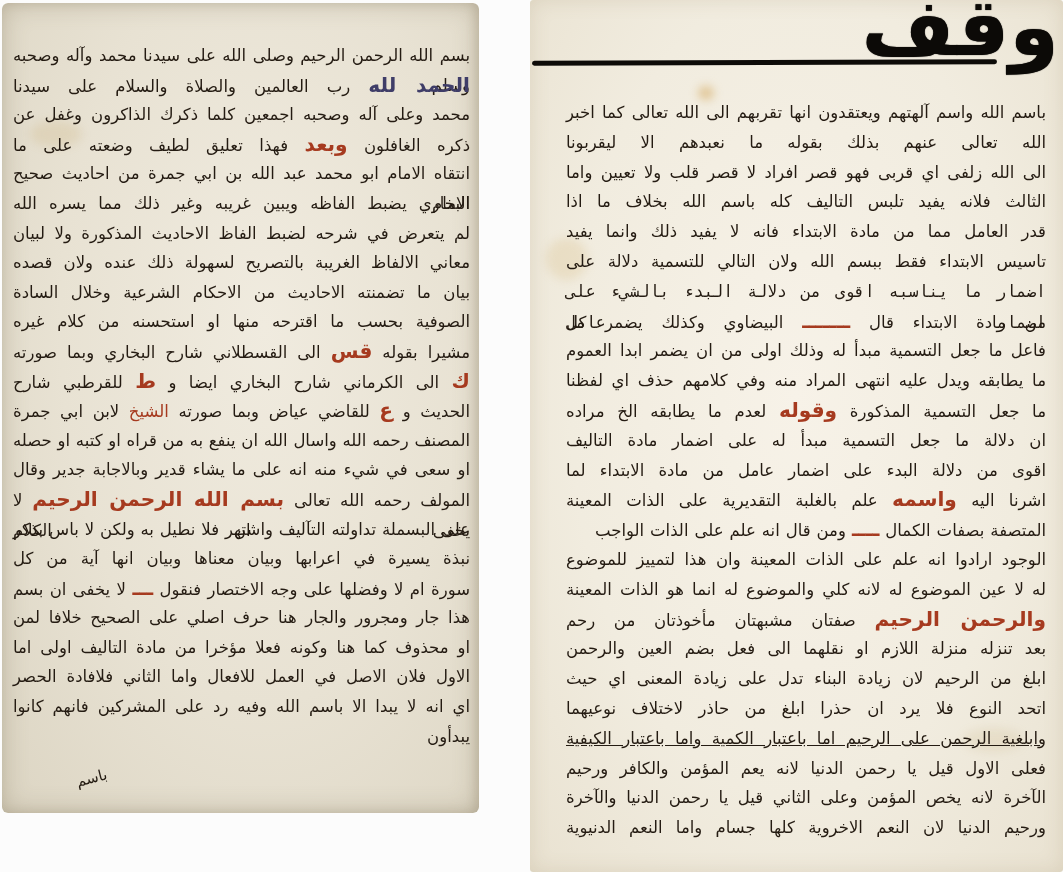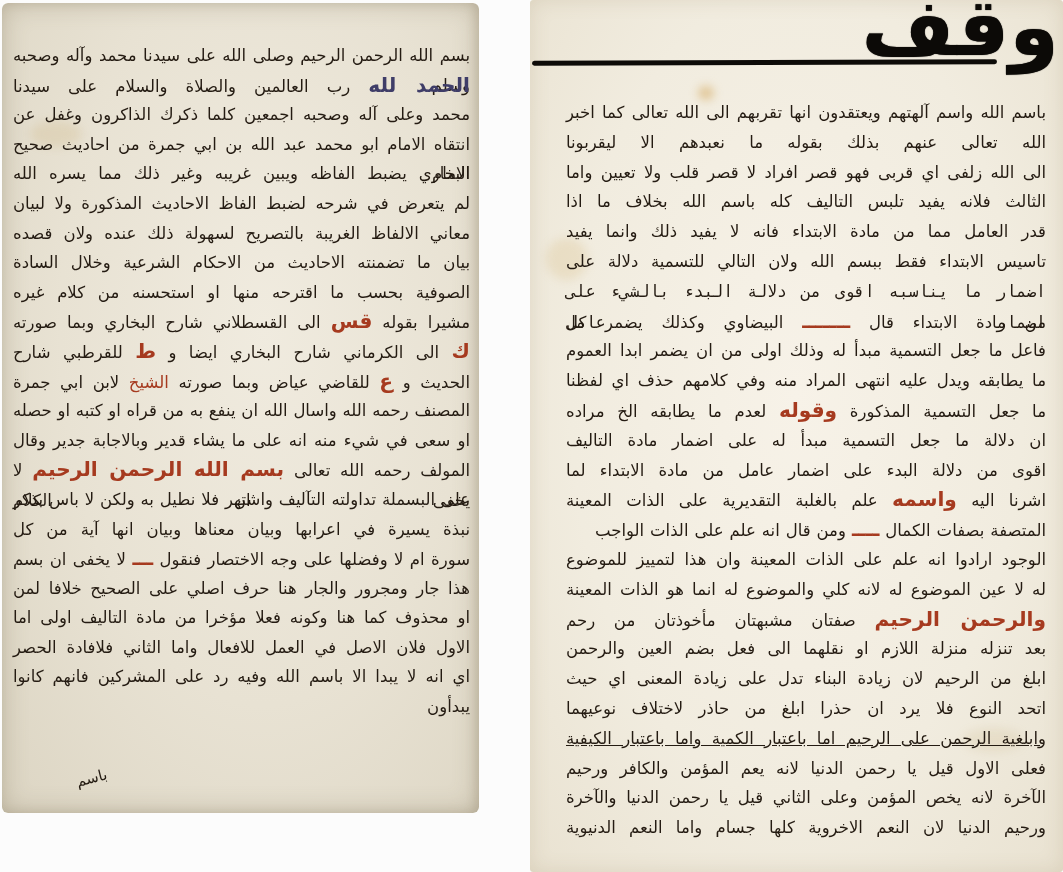--- a/index.html
+++ b/index.html
@@ -55,20 +55,21 @@
 <body>
 
 <div class="canvas">
 
   <div class="page page-left">
     <div class="stain s1"></div>
     <div class="textblock" id="left-lines">
         <div class="line"><span style="color: rgb(36, 27, 18);">بسم الله الرحمن الرحيم وصلى الله على سيدنا محمد وآله وصحبه وسلم</span></div>
         <div class="line"><span class="seg-big" style="color: rgb(63, 61, 104);">الحمد لله</span><span style="color: rgb(36, 27, 18);"> رب العالمين والصلاة والسلام على سيدنا</span></div>
         <div class="line"><span style="color: rgb(36, 27, 18);">محمد وعلى آله وصحبه اجمعين كلما ذكرك الذاكرون وغفل عن</span></div>
+        <div class="line"><span style="color: rgb(36, 27, 18);">ذكره الغافلون </span><span class="seg-big" style="color: rgb(166, 58, 31);">وبعد</span><span style="color: rgb(36, 27, 18);"> فهذا تعليق لطيف وضعته على ما</span></div>
         <div class="line"><span style="color: rgb(36, 27, 18);">انتقاه الامام ابو محمد عبد الله بن ابي جمرة من احاديث صحيح الامام</span></div>
         <div class="line"><span style="color: rgb(36, 27, 18);">البخاري يضبط الفاظه ويبين غريبه وغير ذلك مما يسره الله</span></div>
         <div class="line"><span style="color: rgb(36, 27, 18);">لم يتعرض في شرحه لضبط الفاظ الاحاديث المذكورة ولا لبيان</span></div>
         <div class="line"><span style="color: rgb(36, 27, 18);">معاني الالفاظ الغريبة بالتصريح لسهولة ذلك عنده ولان قصده</span></div>
         <div class="line"><span style="color: rgb(36, 27, 18);">بيان ما تضمنته الاحاديث من الاحكام الشرعية وخلال السادة</span></div>
         <div class="line"><span style="color: rgb(36, 27, 18);">الصوفية بحسب ما اقترحه منها او استحسنه من كلام غيره</span></div>
         <div class="line"><span style="color: rgb(36, 27, 18);">مشيرا بقوله </span><span class="seg-big" style="color: rgb(166, 58, 31);">قس</span><span style="color: rgb(36, 27, 18);"> الى القسطلاني شارح البخاري وبما صورته</span></div>
         <div class="line"><span class="seg-big" style="color: rgb(166, 58, 31);">ك</span><span style="color: rgb(36, 27, 18);"> الى الكرماني شارح البخاري ايضا و </span><span class="seg-big" style="color: rgb(166, 58, 31);">ط</span><span style="color: rgb(36, 27, 18);"> للقرطبي شارح</span></div>
         <div class="line"><span style="color: rgb(36, 27, 18);">الحديث و </span><span class="seg-big" style="color: rgb(166, 58, 31);">ع</span><span style="color: rgb(36, 27, 18);"> للقاضي عياض وبما صورته </span><span style="color: rgb(166, 58, 31);">الشيخ</span><span style="color: rgb(36, 27, 18);"> لابن ابي جمرة</span></div>
         <div class="line"><span style="color: rgb(36, 27, 18);">المصنف رحمه الله واسال الله ان ينفع به من قراه او كتبه او حصله</span></div>

